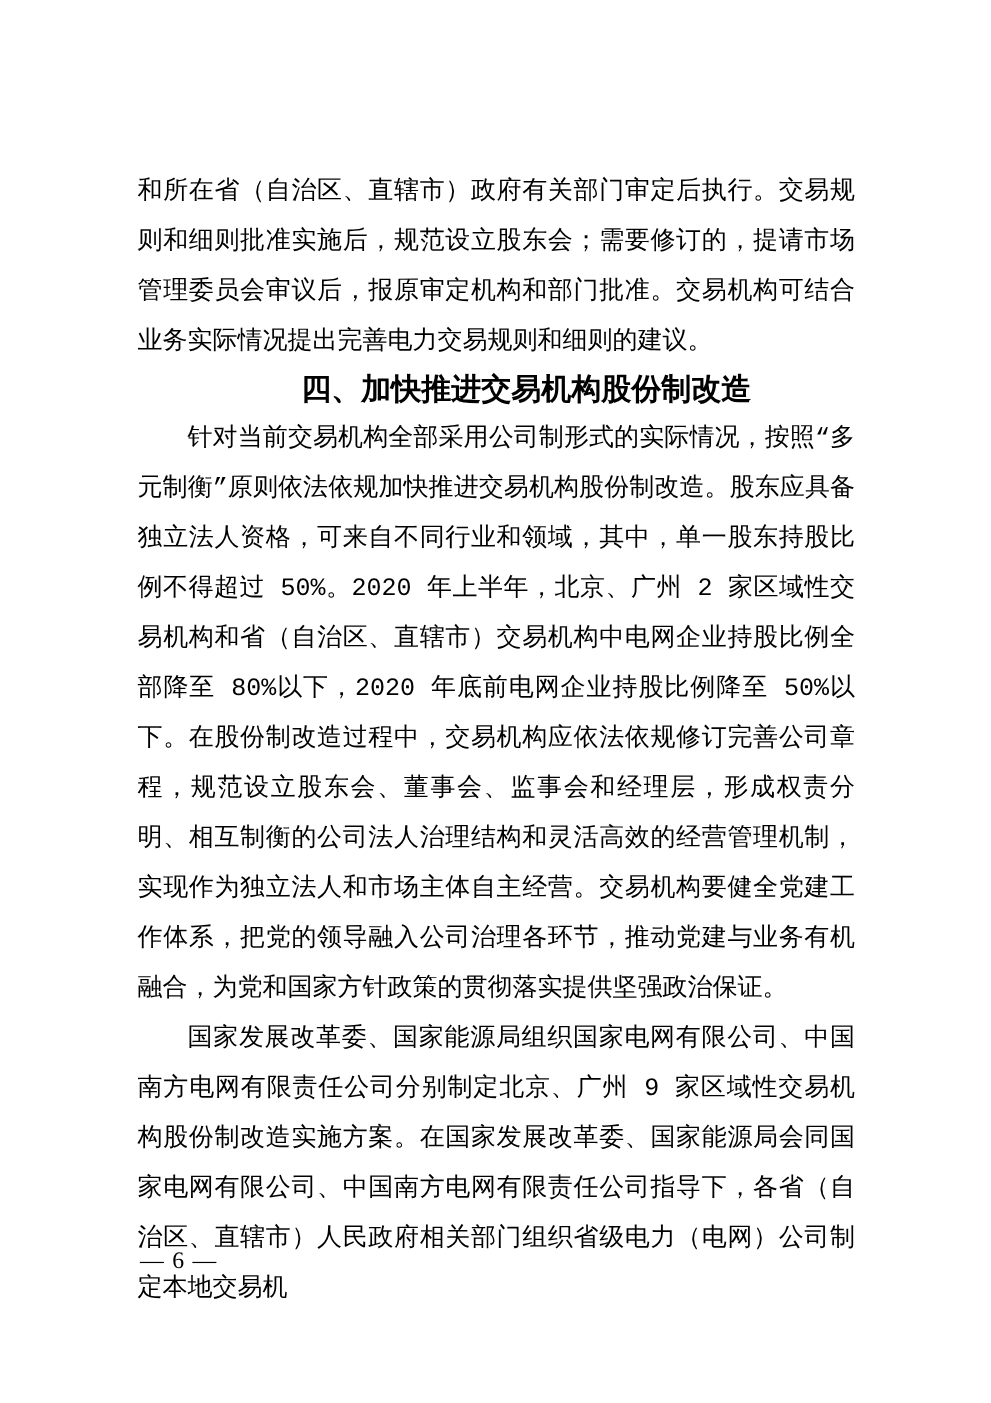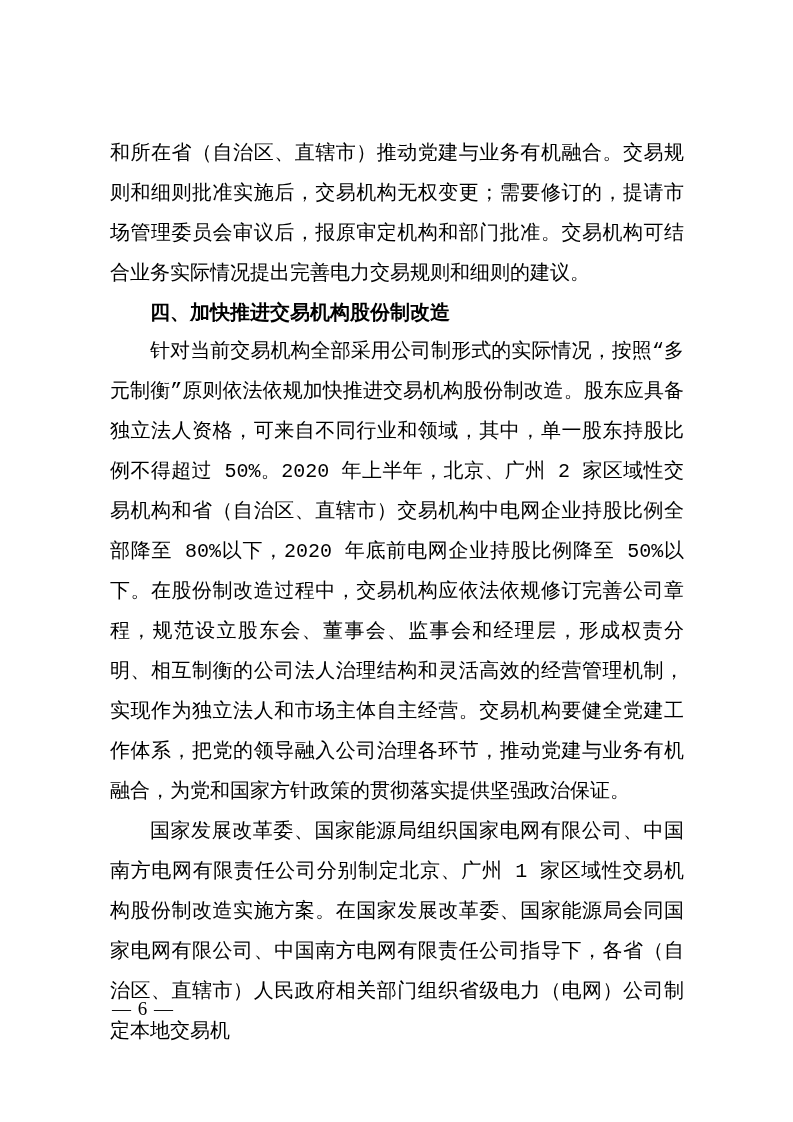--- a/index.html
+++ b/index.html
@@ -32,40 +32,40 @@
   }
   .body-par.indent {
     text-indent: 2em;
     font-family: Liberation Mono, monospace;
   }
   .section-heading {
     margin: 0;
     padding: 0;
     font-family: "Liberation Sans", "DejaVu Sans", sans-serif;
     font-weight: bold;
-    font-size: 20px;
+    font-size: 24px;
     line-height: 40px;
     text-indent: 2em;
-    text-align: left;
+    text-align: center;
   }
   .page-footer {
     position: absolute;
     left: 112px;
     top: 994px;
     color: #000000;
     font-family: "Liberation Serif", "DejaVu Serif", serif;
     font-size: 19px;
     line-height: 30px;
     letter-spacing: 1px;
   }
 </style>
 </head>
 <body>
 
 <div class="page">
   <div class="content">
-    <p class="body-par">和所在省（自治区、直辖市）推动党建与业务有机融合。交易规则和细则批准实施后，交易机构无权变更；需要修订的，提请市场管理委员会审议后，报原审定机构和部门批准。交易机构可结合业务实际情况提出完善电力交易规则和细则的建议。</p>
+    <p class="body-par">和所在省（自治区、直辖市）政府有关部门审定后执行。交易规则和细则批准实施后，规范设立股东会；需要修订的，提请市场管理委员会审议后，报原审定机构和部门批准。交易机构可结合业务实际情况提出完善电力交易规则和细则的建议。</p>
     <h2 class="section-heading">四、加快推进交易机构股份制改造</h2>
     <p class="body-par indent">针对当前交易机构全部采用公司制形式的实际情况，按照“多元制衡”原则依法依规加快推进交易机构股份制改造。股东应具备独立法人资格，可来自不同行业和领域，其中，单一股东持股比例不得超过 50%。2020 年上半年，北京、广州 2 家区域性交易机构和省（自治区、直辖市）交易机构中电网企业持股比例全部降至 80%以下，2020 年底前电网企业持股比例降至 50%以下。在股份制改造过程中，交易机构应依法依规修订完善公司章程，规范设立股东会、董事会、监事会和经理层，形成权责分明、相互制衡的公司法人治理结构和灵活高效的经营管理机制，实现作为独立法人和市场主体自主经营。交易机构要健全党建工作体系，把党的领导融入公司治理各环节，推动党建与业务有机融合，为党和国家方针政策的贯彻落实提供坚强政治保证。</p>
-    <p class="body-par indent">国家发展改革委、国家能源局组织国家电网有限公司、中国南方电网有限责任公司分别制定北京、广州 1 家区域性交易机构股份制改造实施方案。在国家发展改革委、国家能源局会同国家电网有限公司、中国南方电网有限责任公司指导下，各省（自治区、直辖市）人民政府相关部门组织省级电力（电网）公司制定本地交易机</p>
+    <p class="body-par indent">国家发展改革委、国家能源局组织国家电网有限公司、中国南方电网有限责任公司分别制定北京、广州 9 家区域性交易机构股份制改造实施方案。在国家发展改革委、国家能源局会同国家电网有限公司、中国南方电网有限责任公司指导下，各省（自治区、直辖市）人民政府相关部门组织省级电力（电网）公司制定本地交易机</p>
   </div>
   <div class="page-footer">— 6 —</div>
 </div>
 
 </body></html>

